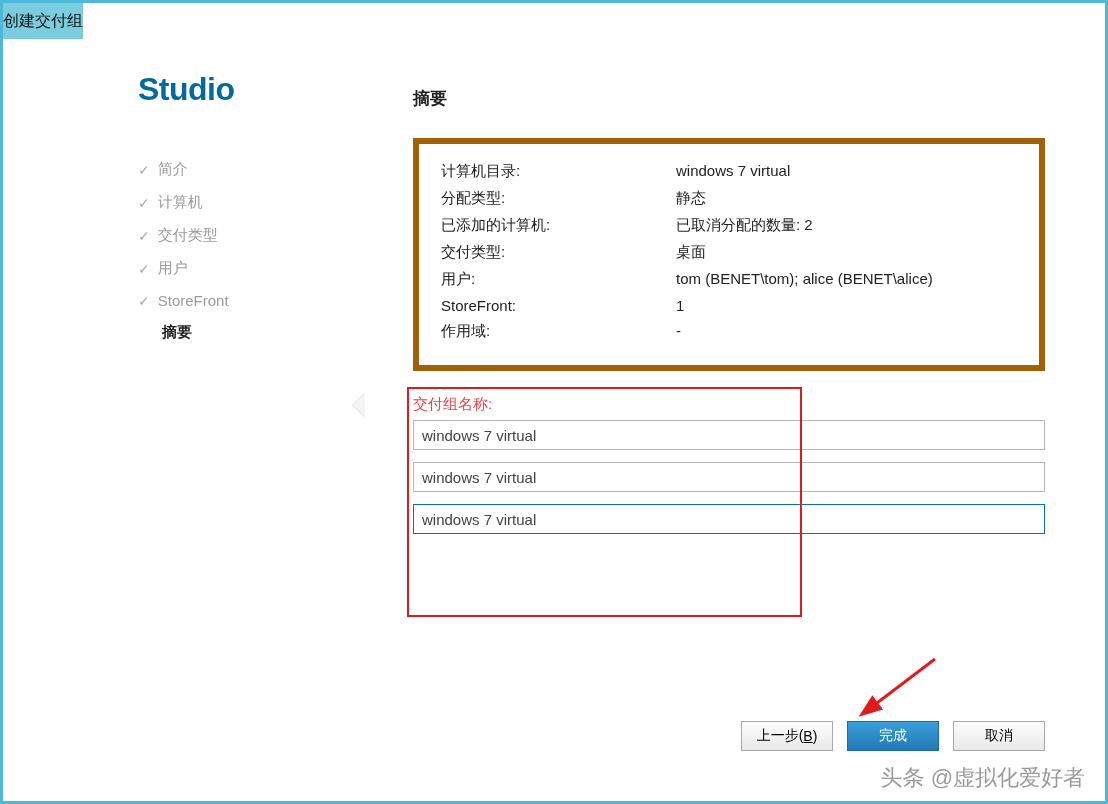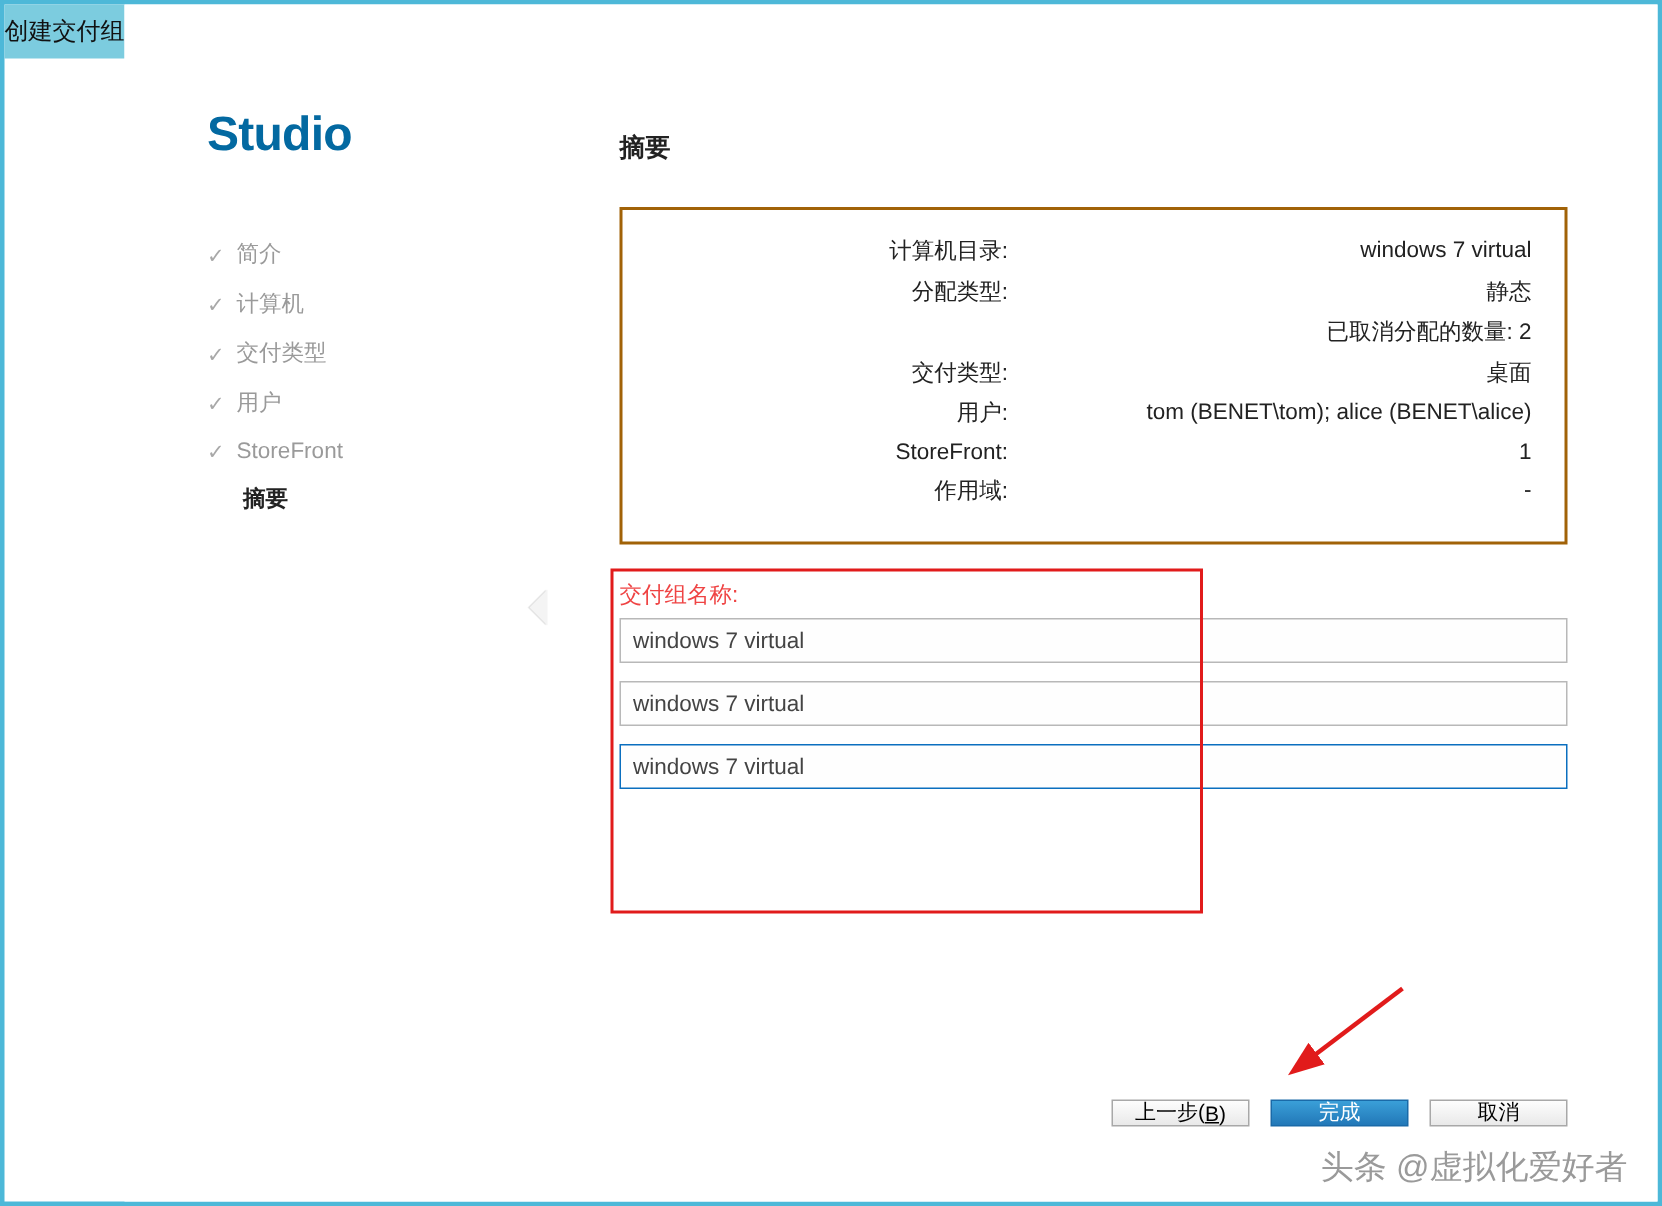--- a/index.html
+++ b/index.html
@@ -69,24 +69,23 @@
     padding: 84px 60px 0 55px;
     position: relative;
   }
   .main-heading {
     font-size: 17px;
     font-weight: bold;
     color: #222;
     margin-bottom: 28px;
   }
   .summary-box {
-    border: 2px solid #a16207;
+    border: 6px solid #a16207;
     padding: 18px 22px 16px 22px;
     margin-bottom: 24px;
-    text-align: right;
   }
   .summary-row {
     display: flex;
     margin-bottom: 8px;
     font-size: 15px;
     color: #222;
   }
   .summary-label {
     width: 235px;
     flex-shrink: 0;
@@ -130,21 +129,21 @@
   .buttons {
     position: absolute;
     right: 60px;
     bottom: 50px;
     display: flex;
     gap: 14px;
     align-items: center;
   }
   .btn {
     min-width: 92px;
-    height: 18px;
+    height: 30px;
     border: 1px solid #a8a8a8;
     background: linear-gradient(#fdfdfd,#e9e9e9);
     font-size: 14px;
     font-family: inherit;
     cursor: pointer;
     display: inline-flex;
     align-items: center;
     justify-content: center;
     padding: 0 14px;
   }
@@ -233,20 +232,21 @@
       <div class="summary-box">
         <div class="summary-row">
           <div class="summary-label">计算机目录:</div>
           <div class="summary-value">windows 7 virtual</div>
         </div>
         <div class="summary-row">
           <div class="summary-label">分配类型:</div>
           <div class="summary-value">静态</div>
         </div>
         <div class="summary-row">
+          <div class="summary-label">已添加的计算机:</div>
           <div class="summary-value">已取消分配的数量: 2</div>
         </div>
         <div class="summary-row">
           <div class="summary-label">交付类型:</div>
           <div class="summary-value">桌面</div>
         </div>
         <div class="summary-row">
           <div class="summary-label">用户:</div>
           <div class="summary-value">tom (BENET\tom); alice (BENET\alice)</div>
         </div>

